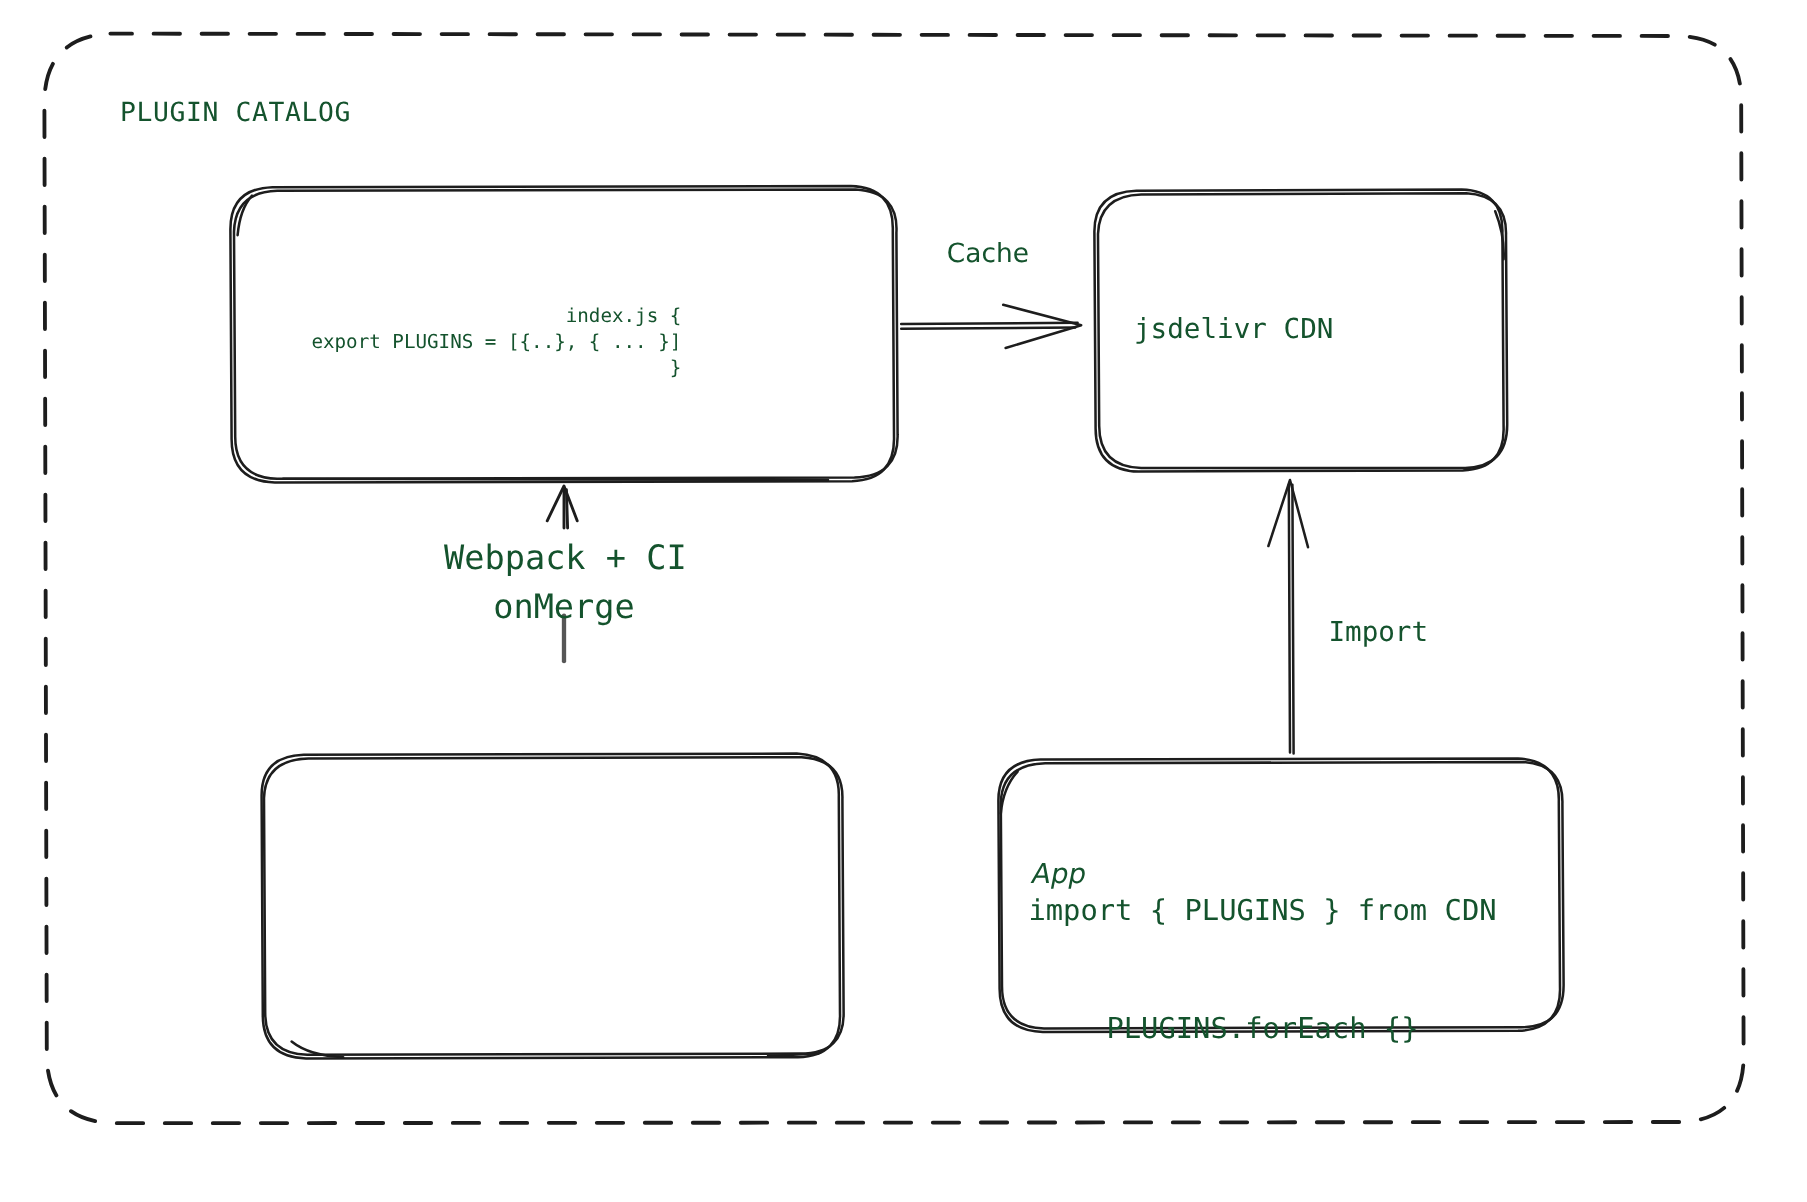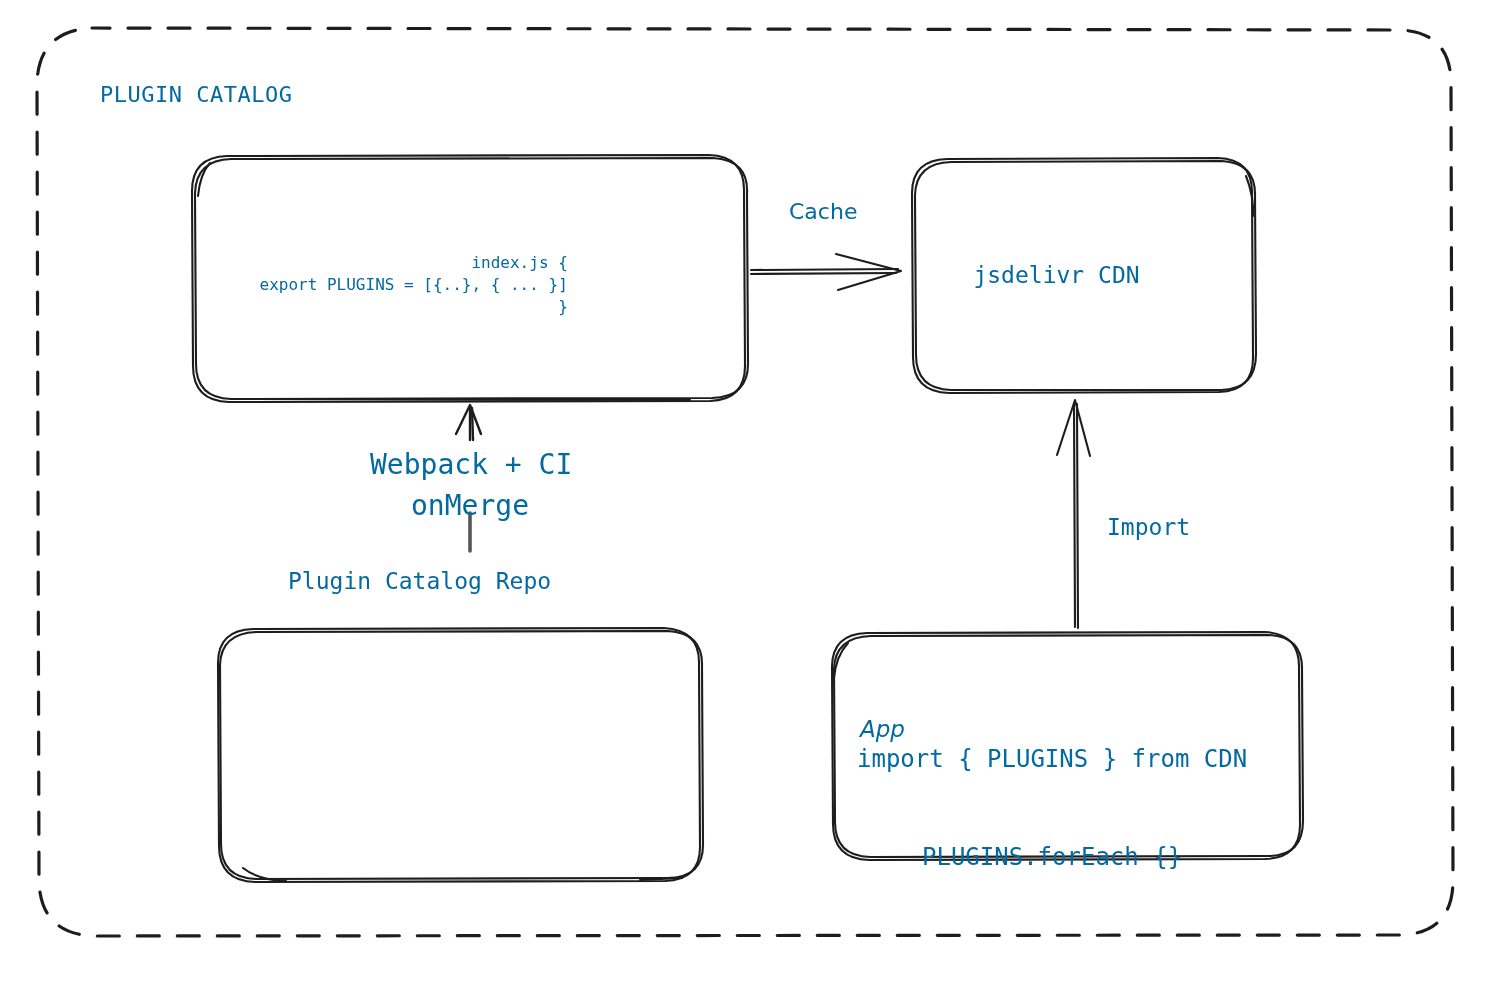--- a/index.html
+++ b/index.html
@@ -17,33 +17,33 @@
   }
   #sketch {
     position: absolute;
     left: 0; top: 0;
     width: 1506px;
     height: 1002px;
     pointer-events: none;
   }
   .lbl {
     position: absolute;
-    color: #0369a1;
+    color: #14532d;
     white-space: pre;
     line-height: 1.35;
   }
   .mono { font-family: "DejaVu Sans Mono", "Liberation Mono", monospace; }
   .sans { font-family: "DejaVu Sans", "Liberation Sans", sans-serif; }
 
   #catalog-title { left: 100px; top: 80px; font-size: 22px; letter-spacing: 0.5px; }
 
   #npm-title { left: 192px; top: 196px; width: 553px; text-align: center; font-size: 21px; }
   #npm-code  { left: 221px; top: 252px; font-size: 16px; line-height: 1.36; text-align: right; }
 
-  #cdn-title { left: 886px; top: 260px; width: 341px; text-align: center; font-size: 23px; }
+  #cdn-title { left: 945px; top: 260px; width: 341px; text-align: left; font-size: 23px; }
 
   #cache-label { left: 789px; top: 197px; font-size: 22px; }
   #import-label { left: 1107px; top: 512px; font-size: 23px; }
 
   #webpack-label { left: 370px; top: 445px; width: 200px; text-align: center; font-size: 28px; line-height: 1.45; }
 
   #repo-label { left: 288px; top: 566px; font-size: 23px; }
   #repo-list  { left: 222px; top: 706px; font-size: 24px; line-height: 1.32; }
 
   #app-title { left: 860px; top: 714px; font-size: 23px; font-style: italic; }
@@ -127,21 +127,20 @@
 
   <div class="lbl mono" id="cdn-title">jsdelivr CDN</div>
 
   <div class="lbl sans" id="cache-label">Cache</div>
 
   <div class="lbl mono" id="import-label">Import</div>
 
   <div class="lbl mono" id="webpack-label">Webpack + CI
 onMerge</div>
 
-  <div class="lbl mono" id="repo-label">Plugin Catalog Repo</div>
 
 
   <div class="lbl sans" id="app-title">App</div>
 
   <div class="lbl mono" id="app-code">import { PLUGINS } from CDN
 
 PLUGINS.forEach {}</div>
 
 </div>
 

